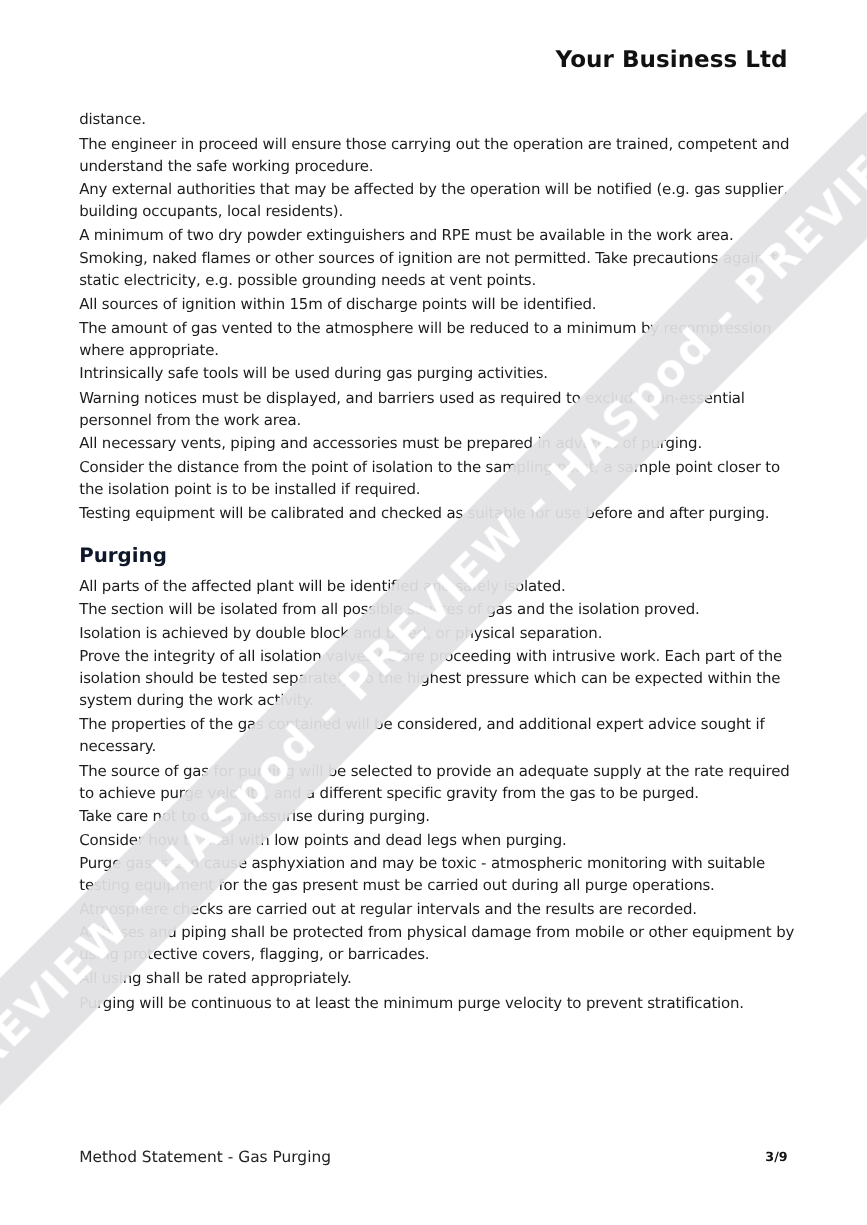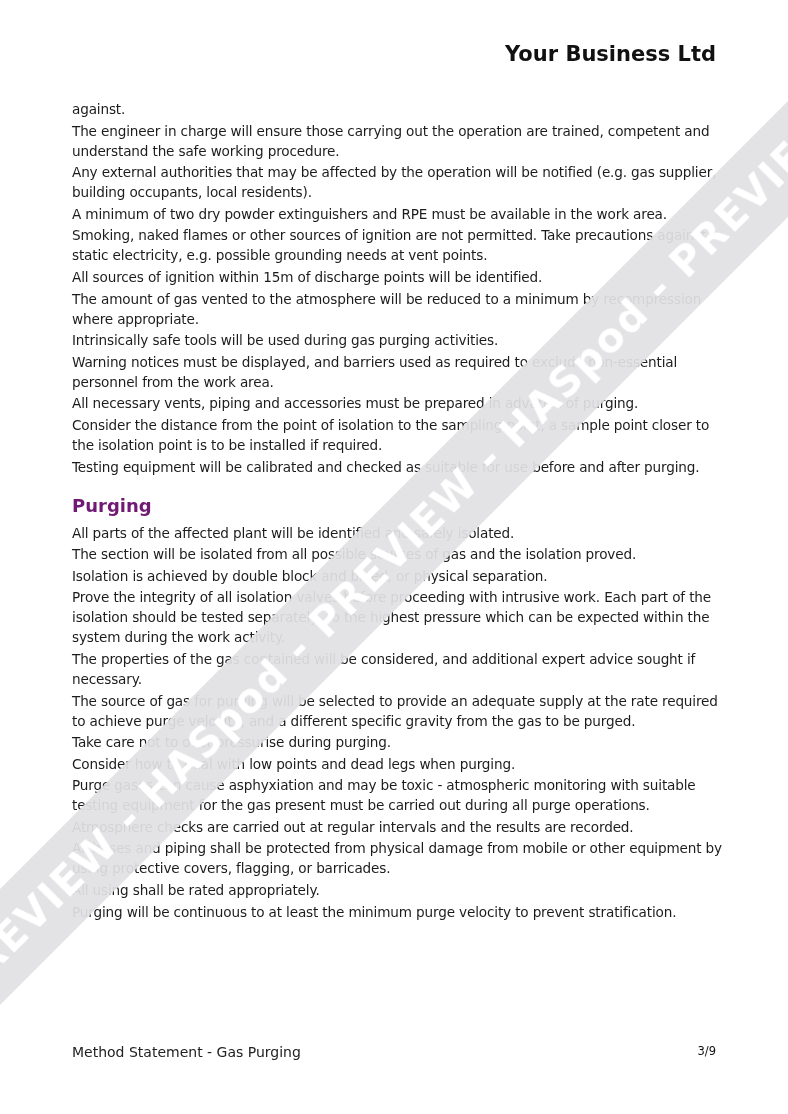--- a/index.html
+++ b/index.html
@@ -9,27 +9,27 @@
     .company {
       position: absolute; right: 72px; top: 42px;
       font-size: 21px; font-weight: bold; color: #111; letter-spacing: 0px;
     }
     .content { position: absolute; left: 72px; top: 99px; width: 650px; }
     .para {
       font-size: 13.6px; line-height: 20px; margin: 0 0 1.6px 0; color: #1c1c1c;
       letter-spacing: -0.15px;
     }
     .heading {
-      font-size: 18px; font-weight: bold; color: #701a75; margin: 18px 0 6px 0; line-height: 22px;
+      font-size: 18px; font-weight: bold; color: #0f172a; margin: 18px 0 6px 0; line-height: 22px;
     }
     .footer-left {
       position: absolute; left: 72px; top: 1044px; font-size: 14px; color: #222;
     }
     .footer-right {
-      position: absolute; right: 72px; top: 1044px; font-size: 11.5px; font-weight: normal; color: #111;
+      position: absolute; right: 72px; top: 1044px; font-size: 11.5px; font-weight: bold; color: #111;
     }
     .watermark {
       position: absolute; left: 394px; top: 553px;
       width: 1300px; height: 82px; margin-left: -650px; margin-top: -41px;
       background: rgba(225, 225, 228, 0.93);
       transform: rotate(-45deg);
       display: flex; align-items: center; justify-content: center;
       pointer-events: none;
     }
     .watermark-text {
@@ -38,22 +38,22 @@
     }
   </style>
 </head>
 <body>
 
 <div class="page">
   <div class="company">Your Business Ltd</div>
 
   <div class="content">
     <div>
-      <p class="para">against.</p>
-      <p class="para">The engineer in charge will ensure those carrying out the operation are trained, competent and understand the safe working procedure.</p>
+      <p class="para">distance.</p>
+      <p class="para">The engineer in proceed will ensure those carrying out the operation are trained, competent and understand the safe working procedure.</p>
       <p class="para">Any external authorities that may be affected by the operation will be notified (e.g. gas supplier, building occupants, local residents).</p>
       <p class="para">A minimum of two dry powder extinguishers and RPE must be available in the work area.</p>
       <p class="para">Smoking, naked flames or other sources of ignition are not permitted. Take precautions against static electricity, e.g. possible grounding needs at vent points.</p>
       <p class="para">All sources of ignition within 15m of discharge points will be identified.</p>
       <p class="para">The amount of gas vented to the atmosphere will be reduced to a minimum by recompression where appropriate.</p>
       <p class="para">Intrinsically safe tools will be used during gas purging activities.</p>
       <p class="para">Warning notices must be displayed, and barriers used as required to exclude non-essential personnel from the work area.</p>
       <p class="para">All necessary vents, piping and accessories must be prepared in advance of purging.</p>
       <p class="para">Consider the distance from the point of isolation to the sampling point, a sample point closer to the isolation point is to be installed if required.</p>
       <p class="para">Testing equipment will be calibrated and checked as suitable for use before and after purging.</p>

